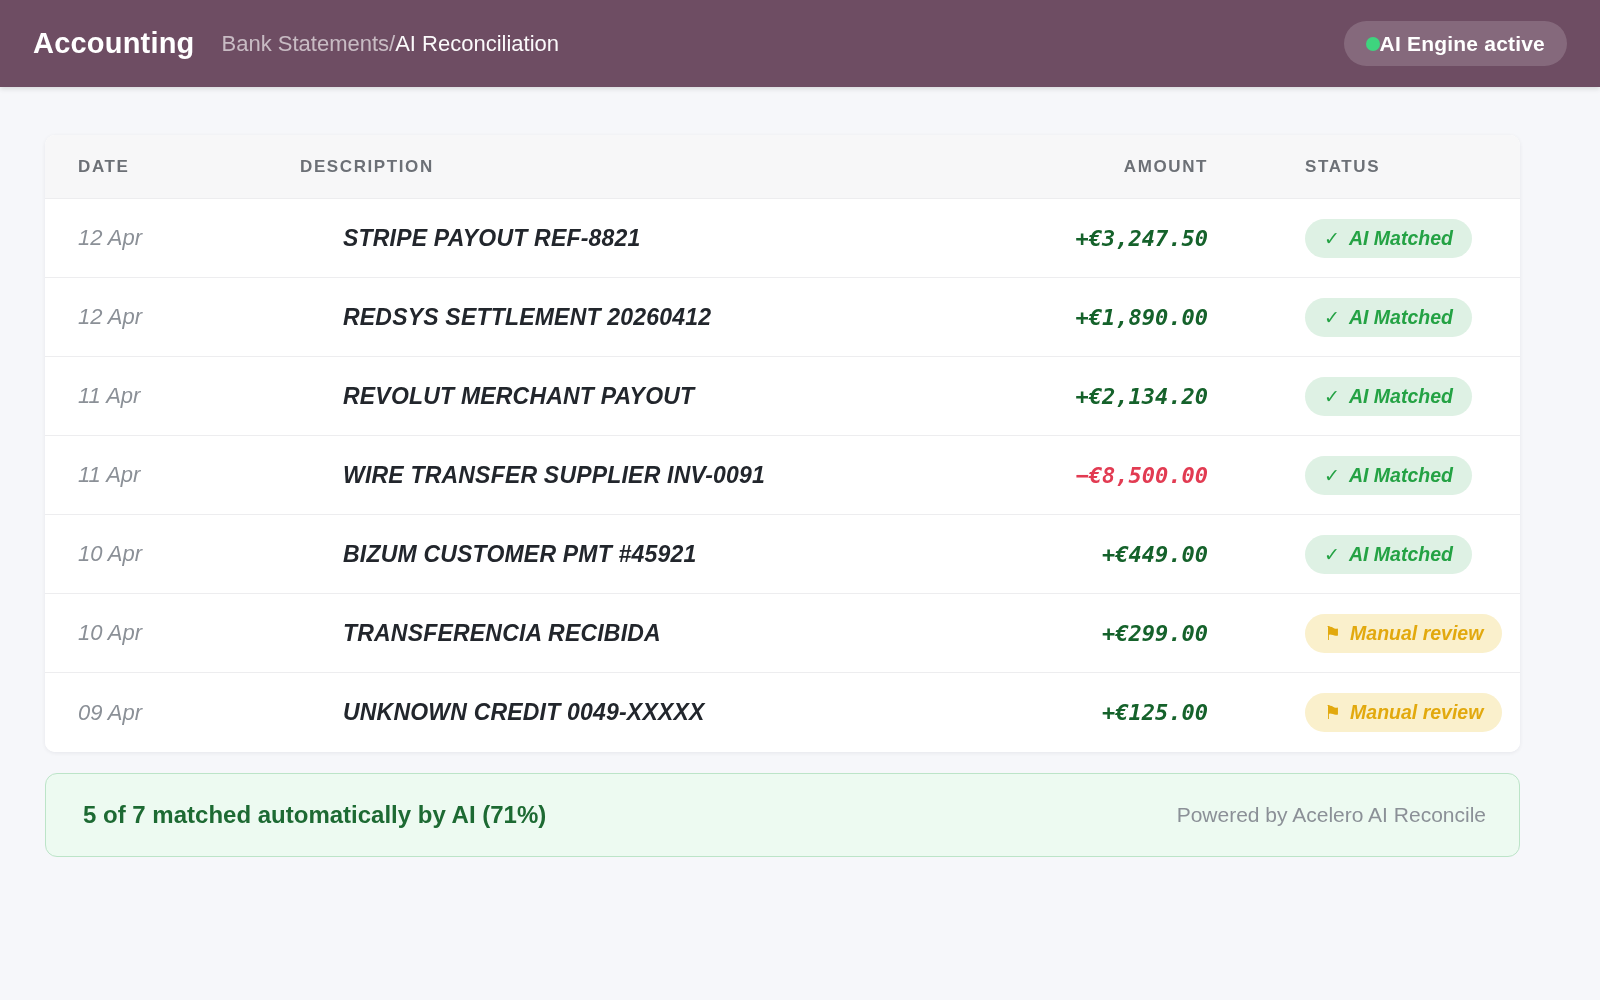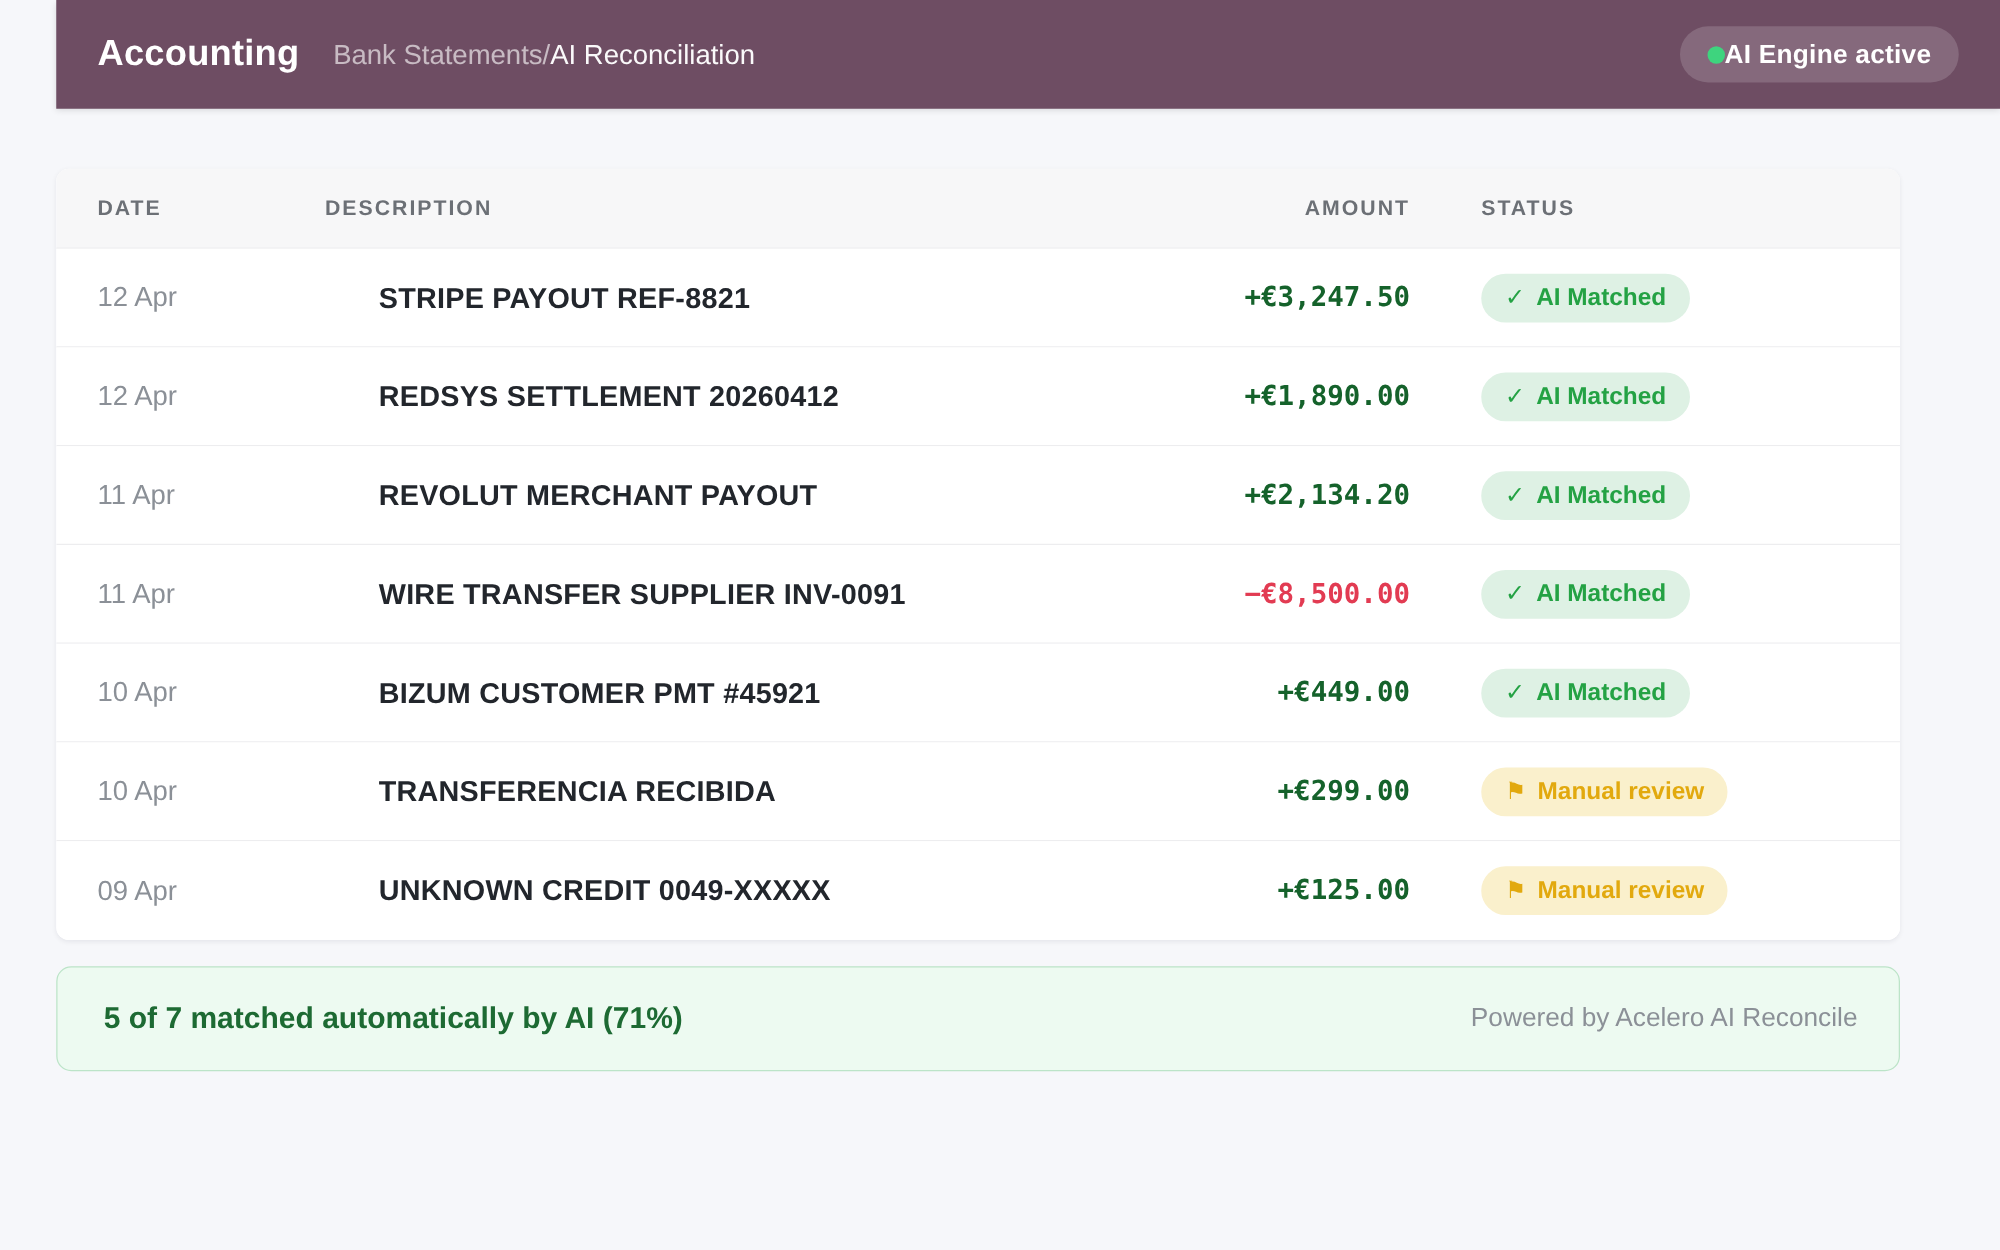--- a/index.html
+++ b/index.html
@@ -30,21 +30,20 @@
     overflow:hidden;
   }
   
   .topbar{
     height:87px;
     background:var(--purple);
     display:flex;
     align-items:center;
     padding:0 33px;
     box-shadow:0 2px 5px rgba(0,0,0,0.12);
-    margin-left:45px;
   }
   .app-title{
     color:#fff;
     font-size:29px;
     font-weight:700;
     letter-spacing:0.2px;
   }
   .breadcrumb{
     display:flex;
     align-items:center;
@@ -78,39 +77,41 @@
     background:var(--card-bg);
     border-radius:10px;
     overflow:hidden;
     box-shadow:0 1px 4px rgba(20,20,40,0.07);
   }
   .grid-row{
     display:grid;
     grid-template-columns:182px 640px 228px auto;
     padding-left:33px;
     align-items:center;
+    gap:40px;
   }
   .thead{
     background:var(--thead-bg);
     height:64px;
     border-bottom:1px solid var(--row-border);
   }
   .th{
     font-size:17px;
     font-weight:700;
     letter-spacing:1.6px;
     color:var(--head-text);
     text-transform:uppercase;
   }
   .th.amount{text-align:right;}
   .th.status{padding-left:57px;}
   .trow{
     height:79px;
     border-bottom:1px solid var(--row-border);
     background:#fff;
+    font-style:italic;
   }
   .trow:last-child{border-bottom:none;}
   .cell.date{font-size:22px;color:var(--muted);}
   .cell.desc{font-size:23px;font-weight:600;color:var(--ink);letter-spacing:0.2px;margin-left:43px;}
   .cell.amount{
     font-family:"DejaVu Sans Mono","Liberation Mono",monospace;
     font-size:22px;font-weight:700;text-align:right;
   }
   .cell.amount.pos{color:var(--green-dark);}
   .cell.amount.neg{color:var(--red);}

